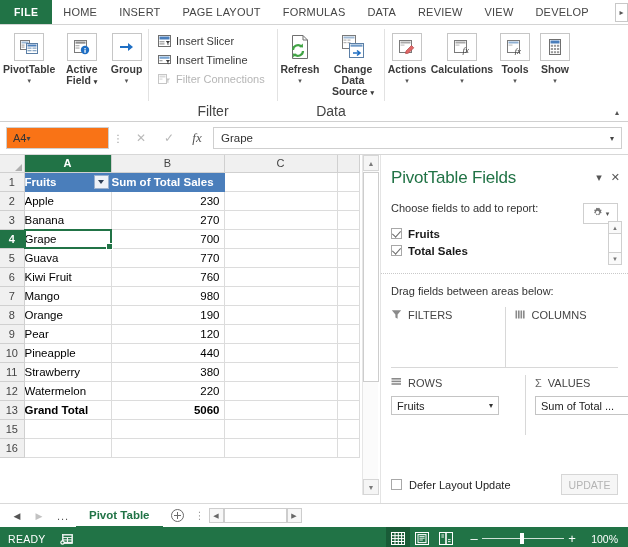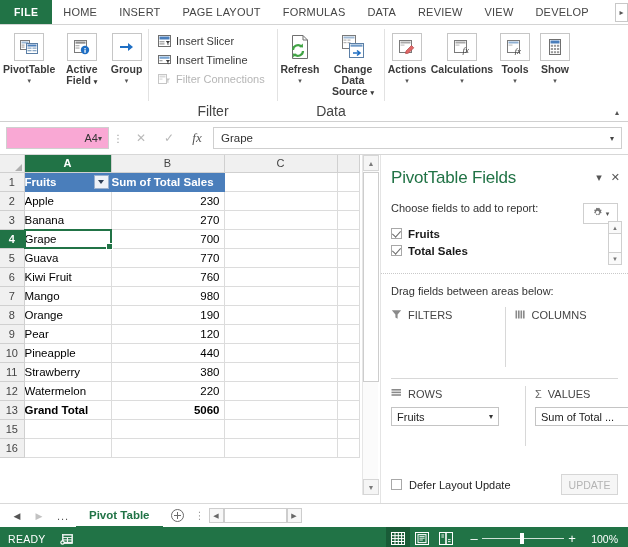--- a/index.html
+++ b/index.html
@@ -70,23 +70,23 @@
 
   .ribbon-collapse {
     position:absolute; right: 4px; bottom: 2px; width: 14px; height: 14px;
     display:flex; align-items:center; justify-content:center; font-size: 8px; color:#555;
   }
 
   
   .fbar { height: 33px; display:flex; align-items:center; padding: 0 6px; gap: 0; background:#fff;
           border-bottom: 1px solid #d7d7d7; }
   .namebox {
-    width: 103px; height: 22px; border: 1px solid #cfcfcf; background:#f9a8d4;
+    width: 103px; height: 22px; border: 1px solid #cfcfcf; background:#f97316;
     display:flex; align-items:center; padding: 0 6px; font-size: 11px; color:#333;
-    justify-content: flex-end;
+    justify-content: flex-start;
   }
   .namebox .cv { font-size: 8px; color:#444; }
   .fdots { width: 18px; text-align:center; font-size: 10px; color:#9a9a9a; letter-spacing:0; }
   .fbtns { display:flex; align-items:center; gap: 0; }
   .fbtn { width: 28px; height: 22px; display:flex; align-items:center; justify-content:center;
           font-size: 12px; color: #b9b9b9; }
   .fbtn.fx { color:#555; font-style: italic; font-family:"Liberation Serif", serif; font-size: 13px; }
   .finput {
     flex: 1; height: 22px; border: 1px solid #cfcfcf; background: #fff;
     display:flex; align-items:center; padding: 0 7px; font-size: 11.5px; color:#333;
@@ -188,21 +188,21 @@
   .areacol { width: 50%; }
   .areabox { height: 60px; position:relative; }
   .areabox.right { border-left: 1px solid #d8d8d8; padding-left: 9px; }
   .areahead { display:flex; align-items:center; gap: 6px; font-size: 11px; color:#444; height: 16px; }
   .pill {
     margin-top: 5px; height: 19px; width: 108px; border:1px solid #c4c4c4; background:#fff;
     display:flex; align-items:center; justify-content:space-between; padding: 0 5px;
     font-size: 11px; color:#222;
   }
   .pill .cv { font-size: 8px; color:#333; }
-  .areas.bottom { margin-top: 11px; border-top: 1px solid #d8d8d8; padding-top: 7px; gap: 26px; }
+  .areas.bottom { margin-top: 0; border-top: 1px solid #d8d8d8; padding-top: 7px; gap: 26px; }
 
   .paneftr { position:absolute; left:10px; right:10px; bottom: 8px; display:flex;
              align-items:center; justify-content:space-between; }
   .deferwrap { display:flex; align-items:center; gap: 7px; font-size: 11px; color:#222; }
   .updbtn {
     width: 57px; height: 21px; border: 1px solid #d6d6d6; background:#f6f6f6;
     display:flex; align-items:center; justify-content:center; font-size: 10.5px; color:#b4b4b4;
   }
 
   

